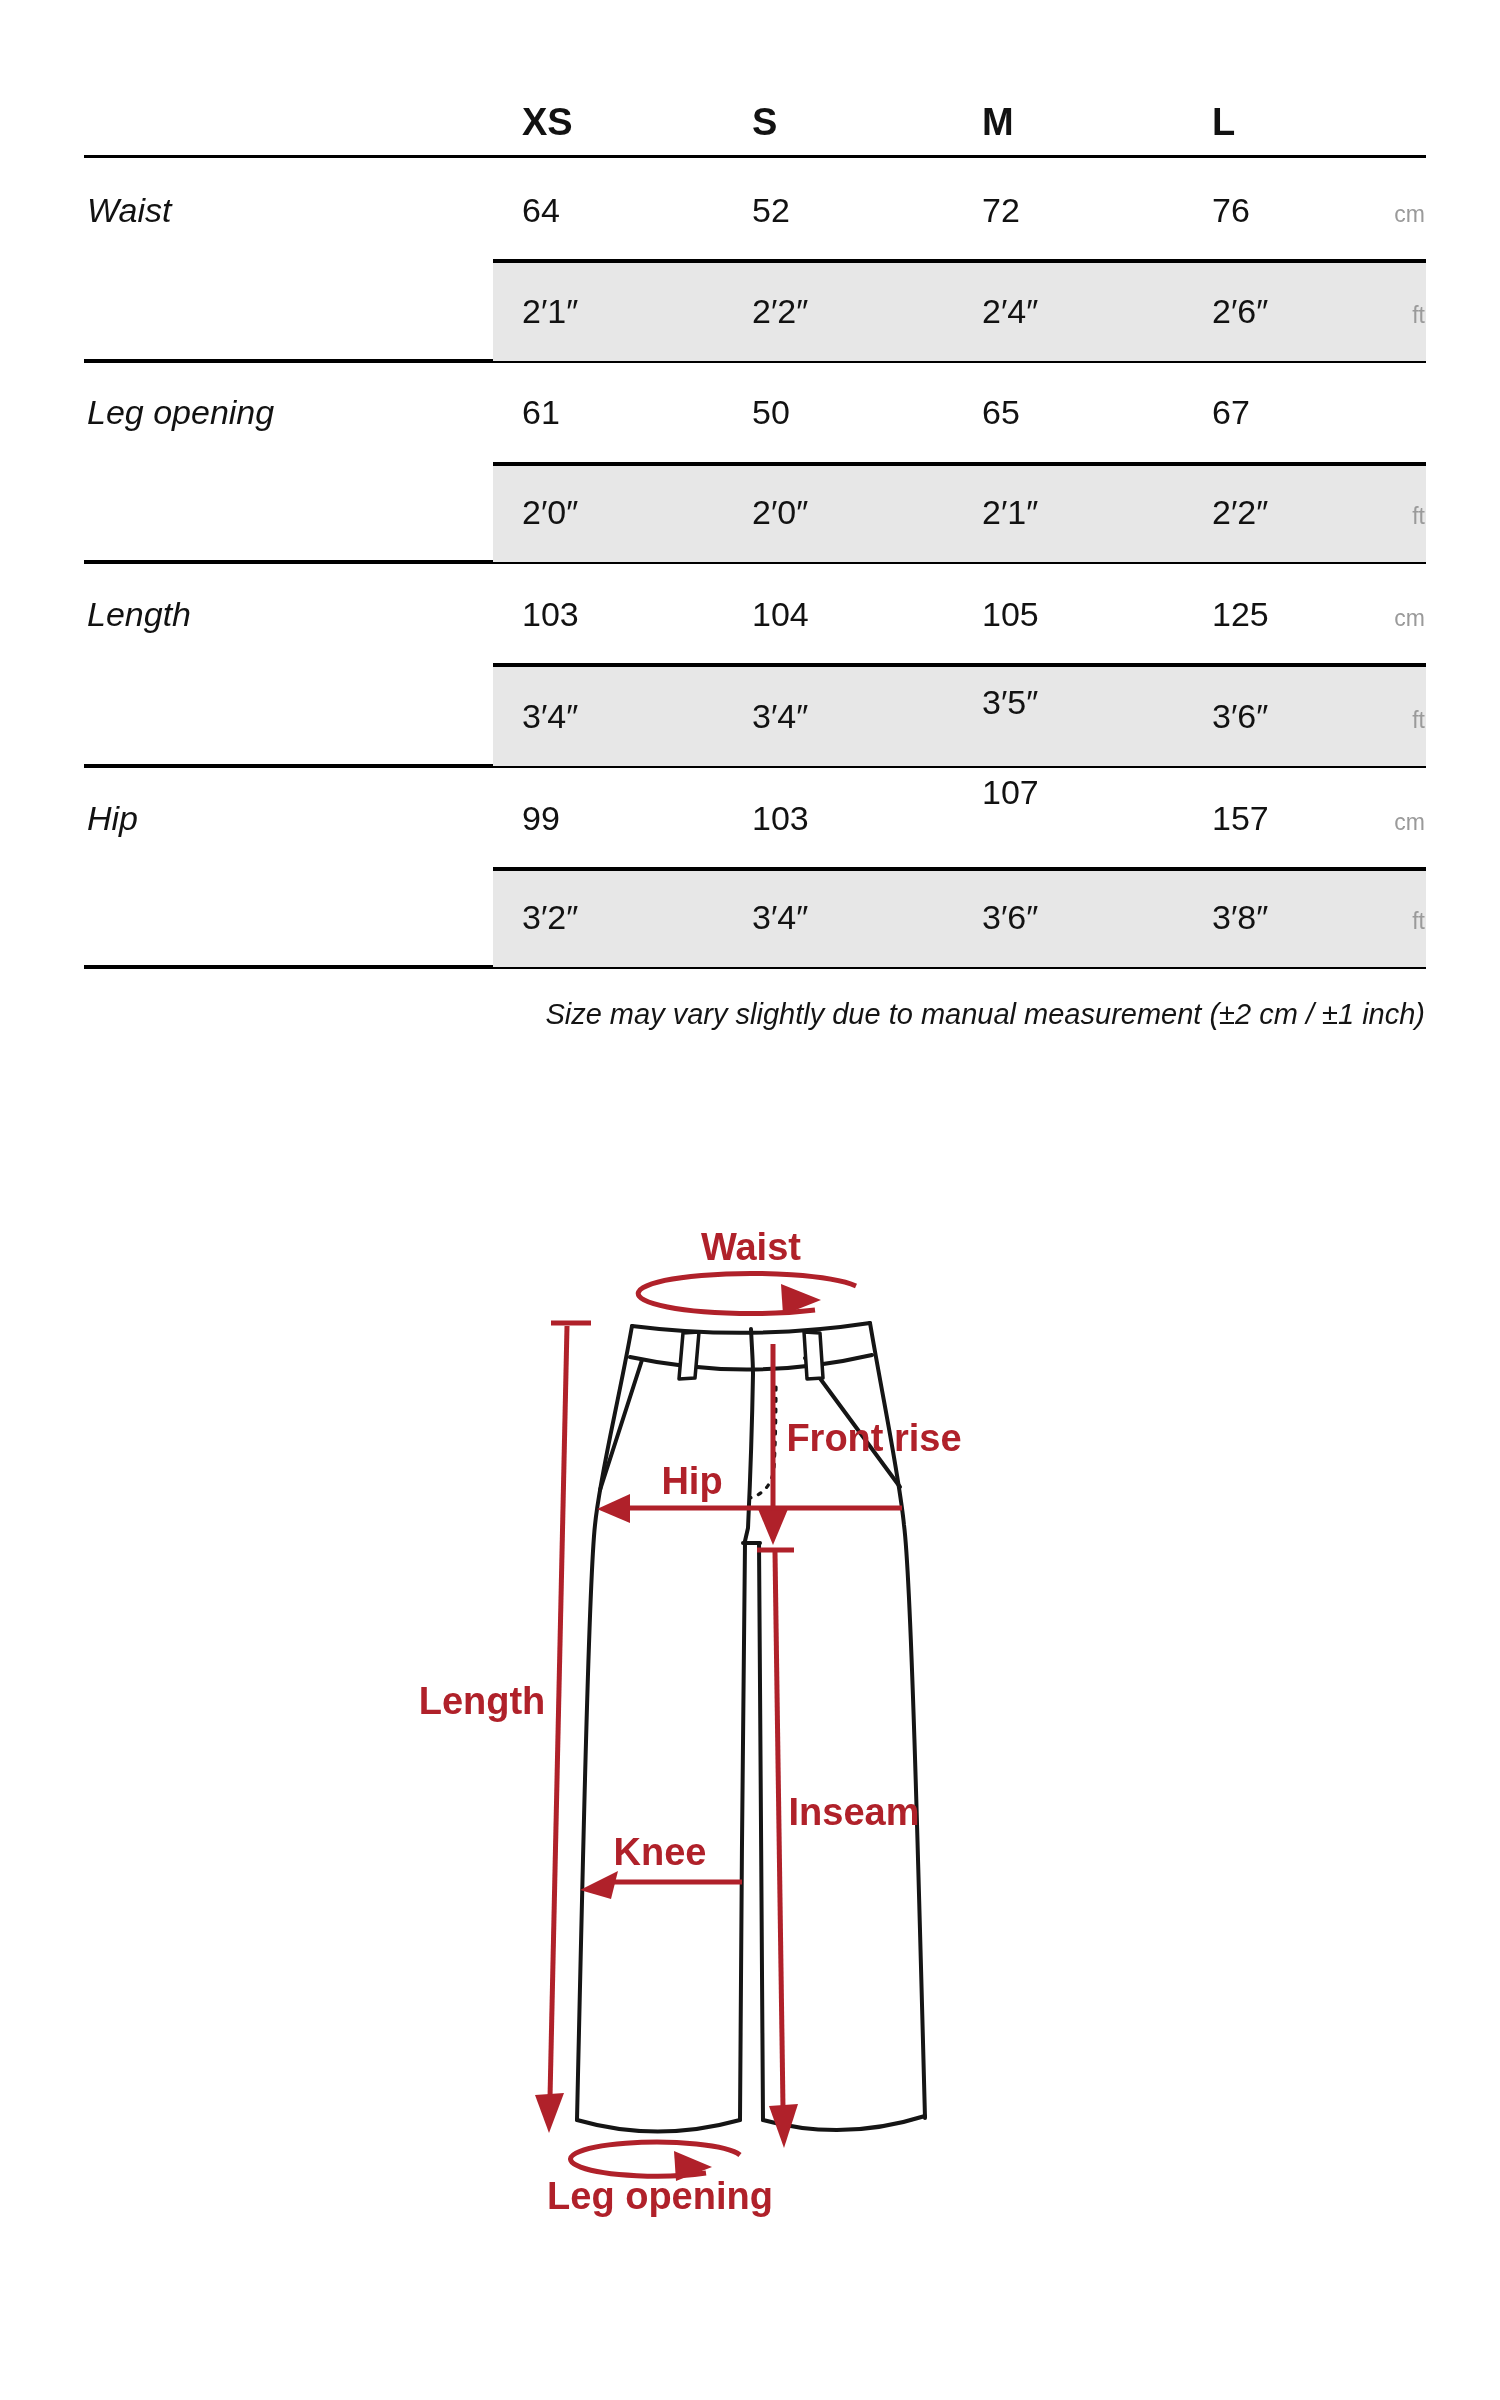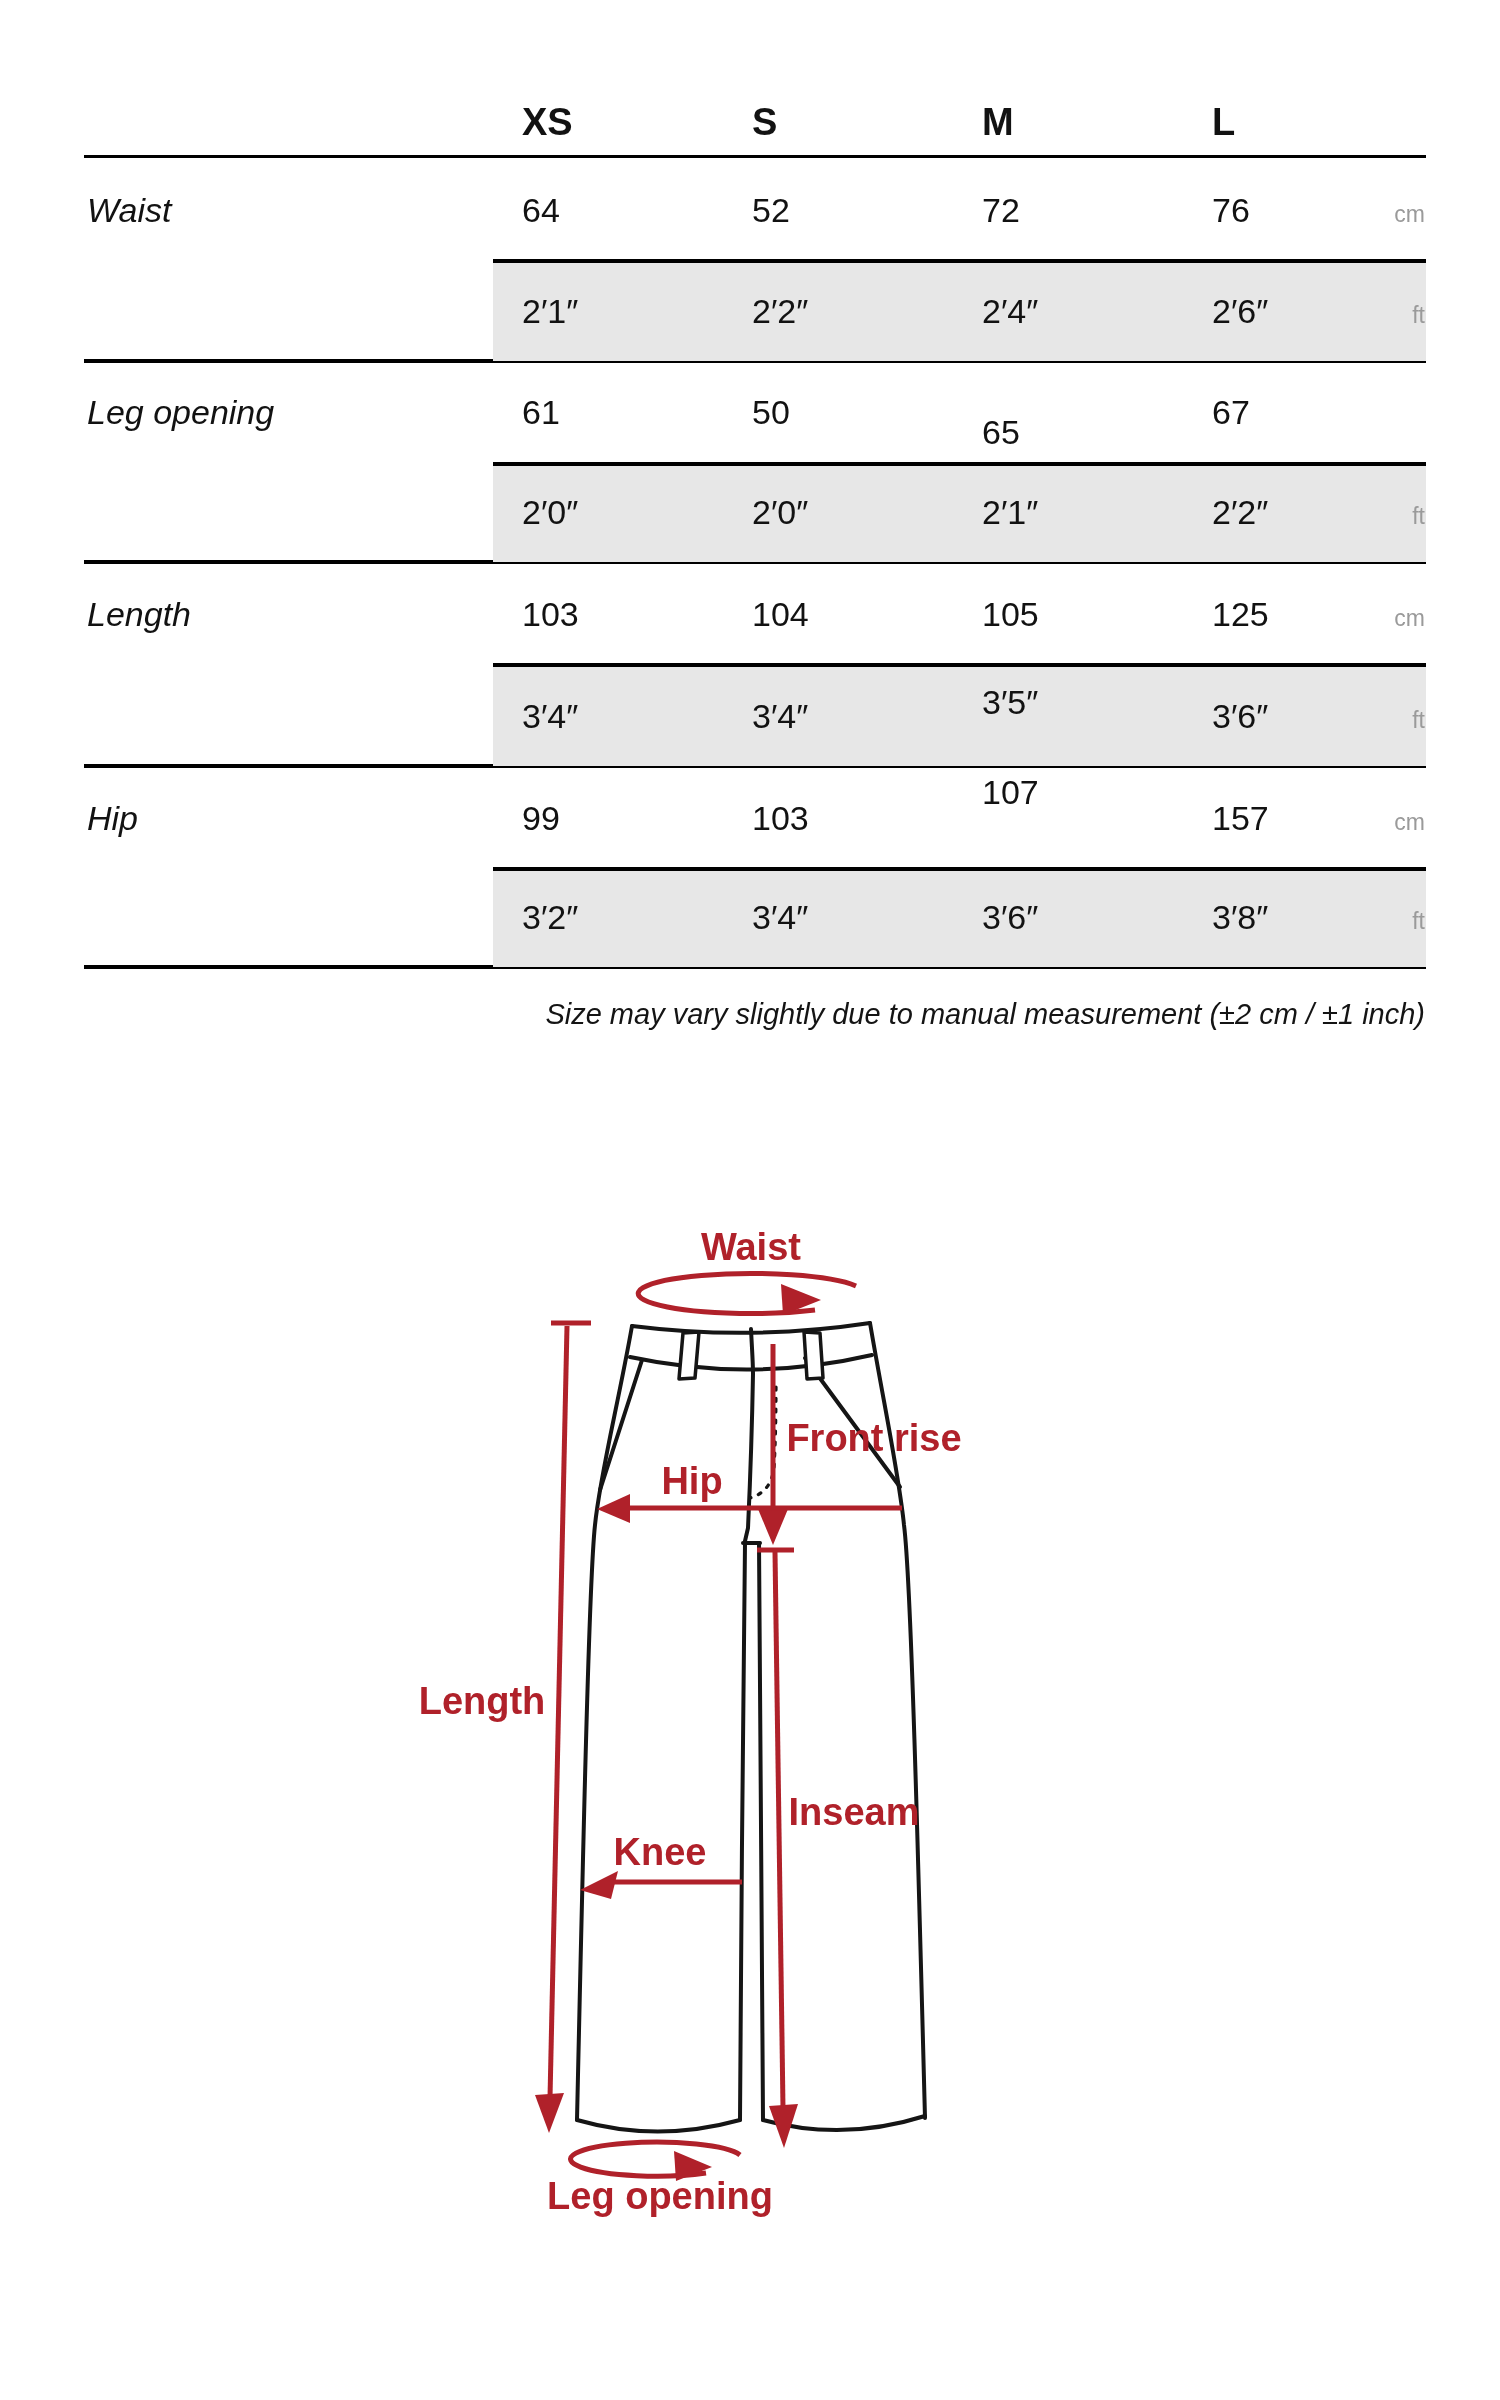--- a/index.html
+++ b/index.html
@@ -55,21 +55,21 @@
     <div class="unit" style="top:200px">cm</div>
     <div class="cell col-xs" style="top:291px">2′1″</div>
     <div class="cell col-s" style="top:291px">2′2″</div>
     <div class="cell col-m" style="top:291px">2′4″</div>
     <div class="cell col-l" style="top:291px">2′6″</div>
     <div class="unit" style="top:301px">ft</div>
 
     <div class="cell rowlabel lab" style="top:392px">Leg opening</div>
     <div class="cell col-xs" style="top:392px">61</div>
     <div class="cell col-s" style="top:392px">50</div>
-    <div class="cell col-m" style="top:412px">65</div>
+    <div class="cell col-m" style="top:392px">65</div>
     <div class="cell col-l" style="top:392px">67</div>
     <div class="unit" style="top:402px"></div>
     <div class="cell col-xs" style="top:492px">2′0″</div>
     <div class="cell col-s" style="top:492px">2′0″</div>
     <div class="cell col-m" style="top:492px">2′1″</div>
     <div class="cell col-l" style="top:492px">2′2″</div>
     <div class="unit" style="top:502px">ft</div>
 
     <div class="cell rowlabel lab" style="top:594px">Length</div>
     <div class="cell col-xs" style="top:594px">103</div>

